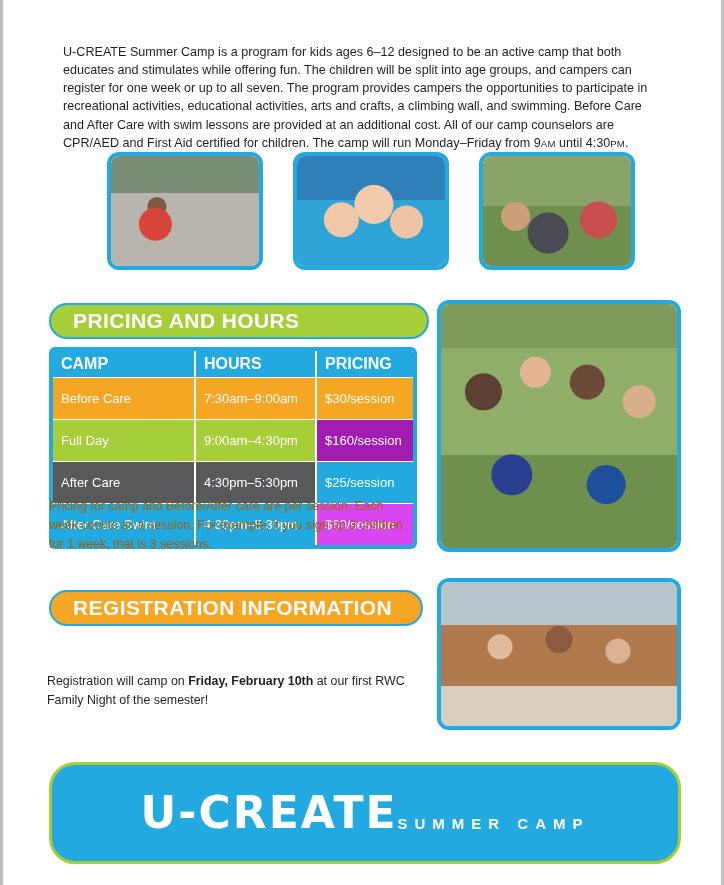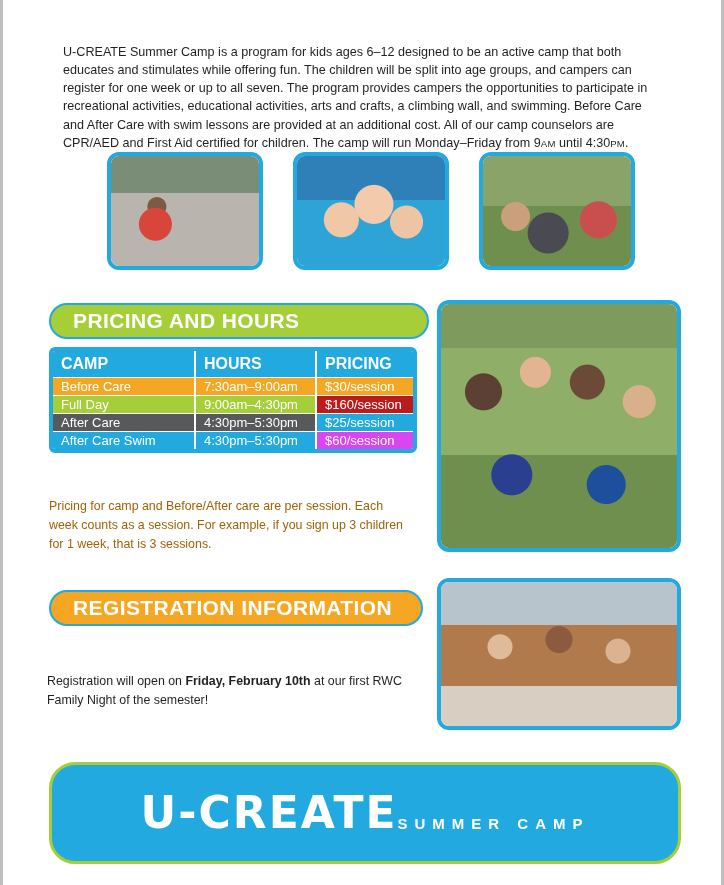--- a/index.html
+++ b/index.html
@@ -148,39 +148,39 @@
   table.pricing th {
     text-align: left;
     font-size: 16px;
     font-weight: bold;
     background: #22a9e0;
     padding: 4px 8px;
     border-right: 2px solid #ffffff;
   }
   table.pricing th:last-child { border-right: none; }
   table.pricing td {
-    padding: 0 8px;
+    padding: 12px 8px;
     border-right: 2px solid #ffffff;
     border-top: 1px solid #ffffff;
     vertical-align: middle;
     height: 17px;
   }
   table.pricing td:last-child { border-right: none; }
   .col-camp  { width: 125px; }
   .col-hours { width: 103px; }
   .row-0 td { background: #f5a623; }
   .row-1 td { background: #a6ce39; }
   .row-2 td { background: #58595b; margin-top: 24px; }
   .row-3 td { background: #22a9e0; }
   .row-0 td:nth-child(2), .row-0 td:nth-child(3),
   .row-1 td:nth-child(2), .row-1 td:nth-child(3) { }
   .row-0 td:nth-child(3), .row-1 td:nth-child(3) { }
   
   .row-0 td.price { background: #f5a623; }
-  .row-1 td.price { background: #b91c1c; }
+  .row-1 td.price { background: #a21caf; }
   .row-2 td.price { background: #22a9e0; }
   .row-3 td.price { background: #d946ef; }
 
   
   .note {
     position: absolute;
     left: 46px;
     top: 485px;
     width: 355px;
     font-size: 12.4px;
@@ -320,21 +320,21 @@
     </table>
   </div>
 
   <p class="note">Pricing for camp and Before/After care are per session. Each week counts as a session. For example, if you sign up 3 children for 1 week, that is 3 sessions.</p>
 
   <div class="banner banner-reg">
     <div class="under"></div>
     <span>REGISTRATION INFORMATION</span>
   </div>
 
-  <p class="reg-text"><span>Registration will open on </span><b>Friday, February 10th</b><span> at our first RWC Family Night of the semester!</span></p>
+  <p class="reg-text"><span>Registration will camp on </span><b>Friday, February 10th</b><span> at our first RWC Family Night of the semester!</span></p>
 
   <div class="side-photo side-top">
       <div class="fill-group"></div>
     </div>
   <div class="side-photo side-bot">
       <div class="fill-gym"></div>
     </div>
 
   <div class="footer-band">
     <div class="logo-main">U-CREATE</div>

